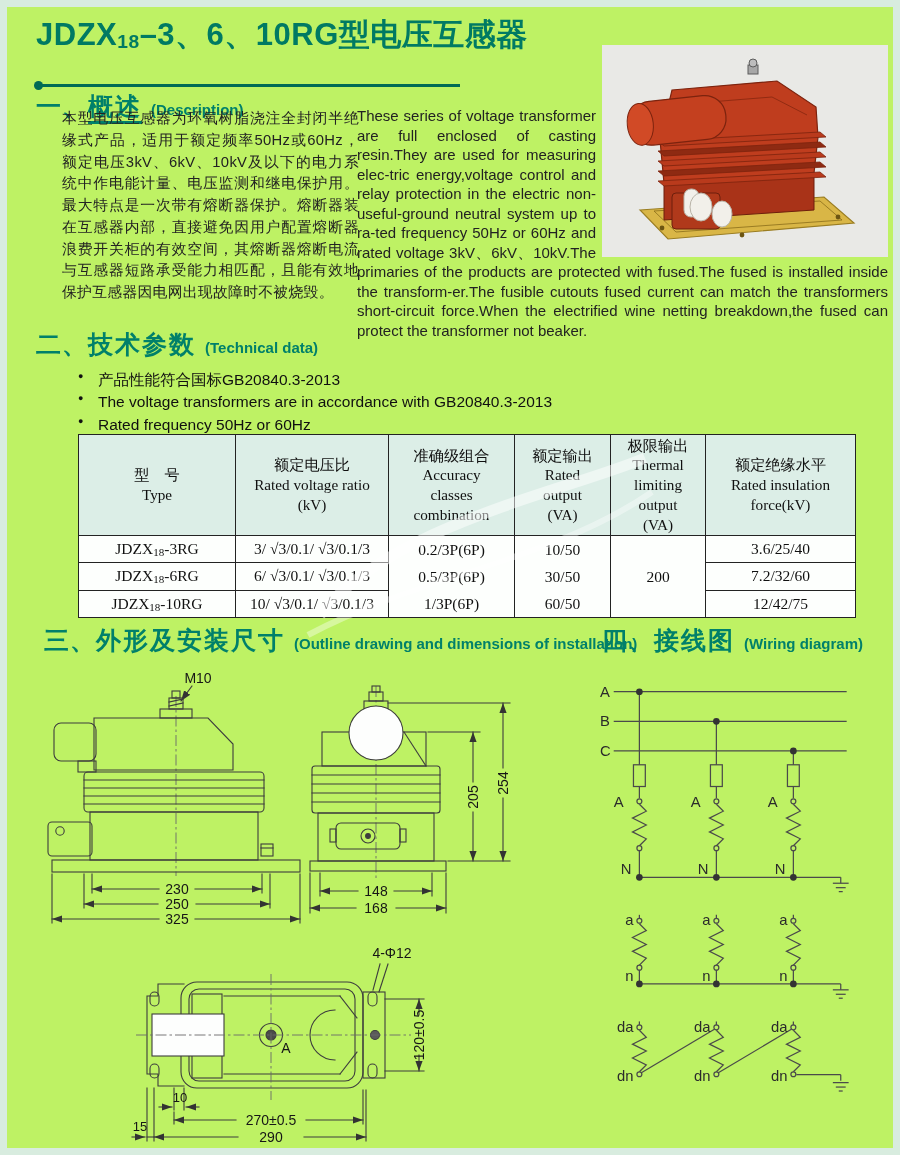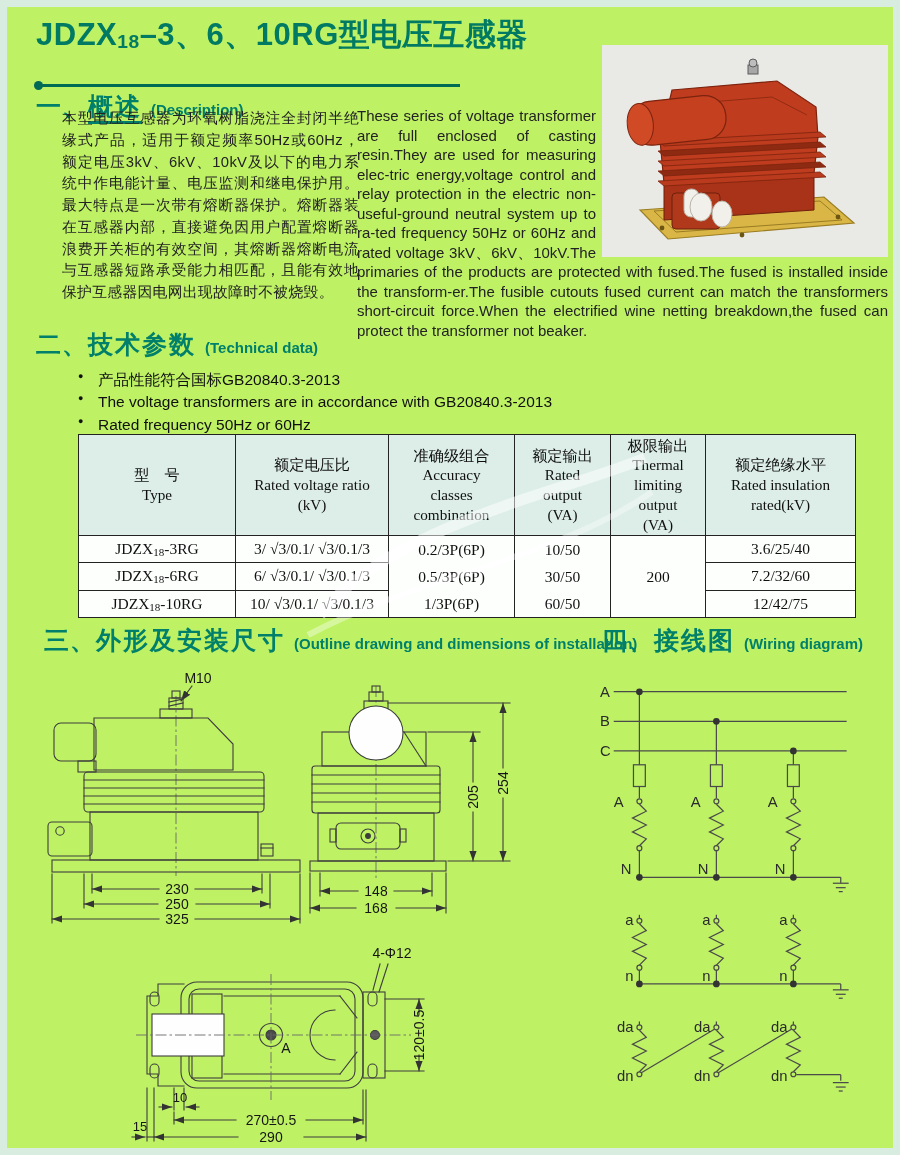--- a/index.html
+++ b/index.html
@@ -146,21 +146,21 @@
         <th>
             <div>极限输出</div>
             <div>Thermal</div>
             <div>limiting</div>
             <div>output</div>
             <div>(VA)</div>
           </th>
         <th>
             <div>额定绝缘水平</div>
             <div>Rated insulation</div>
-            <div>rated(kV)</div>
+            <div>force(kV)</div>
           </th>
       </tr>
     </thead>
     <tbody>
       <tr>
         <td><span>JDZX</span><span class="sub18">18</span><span>-3RG</span></td>
         <td>3/ √3/0.1/ √3/0.1/3</td>
         <td rowspan="3" class="stack">
             <div>0.2/3P(6P)</div>
             <div>0.5/3P(6P)</div>

